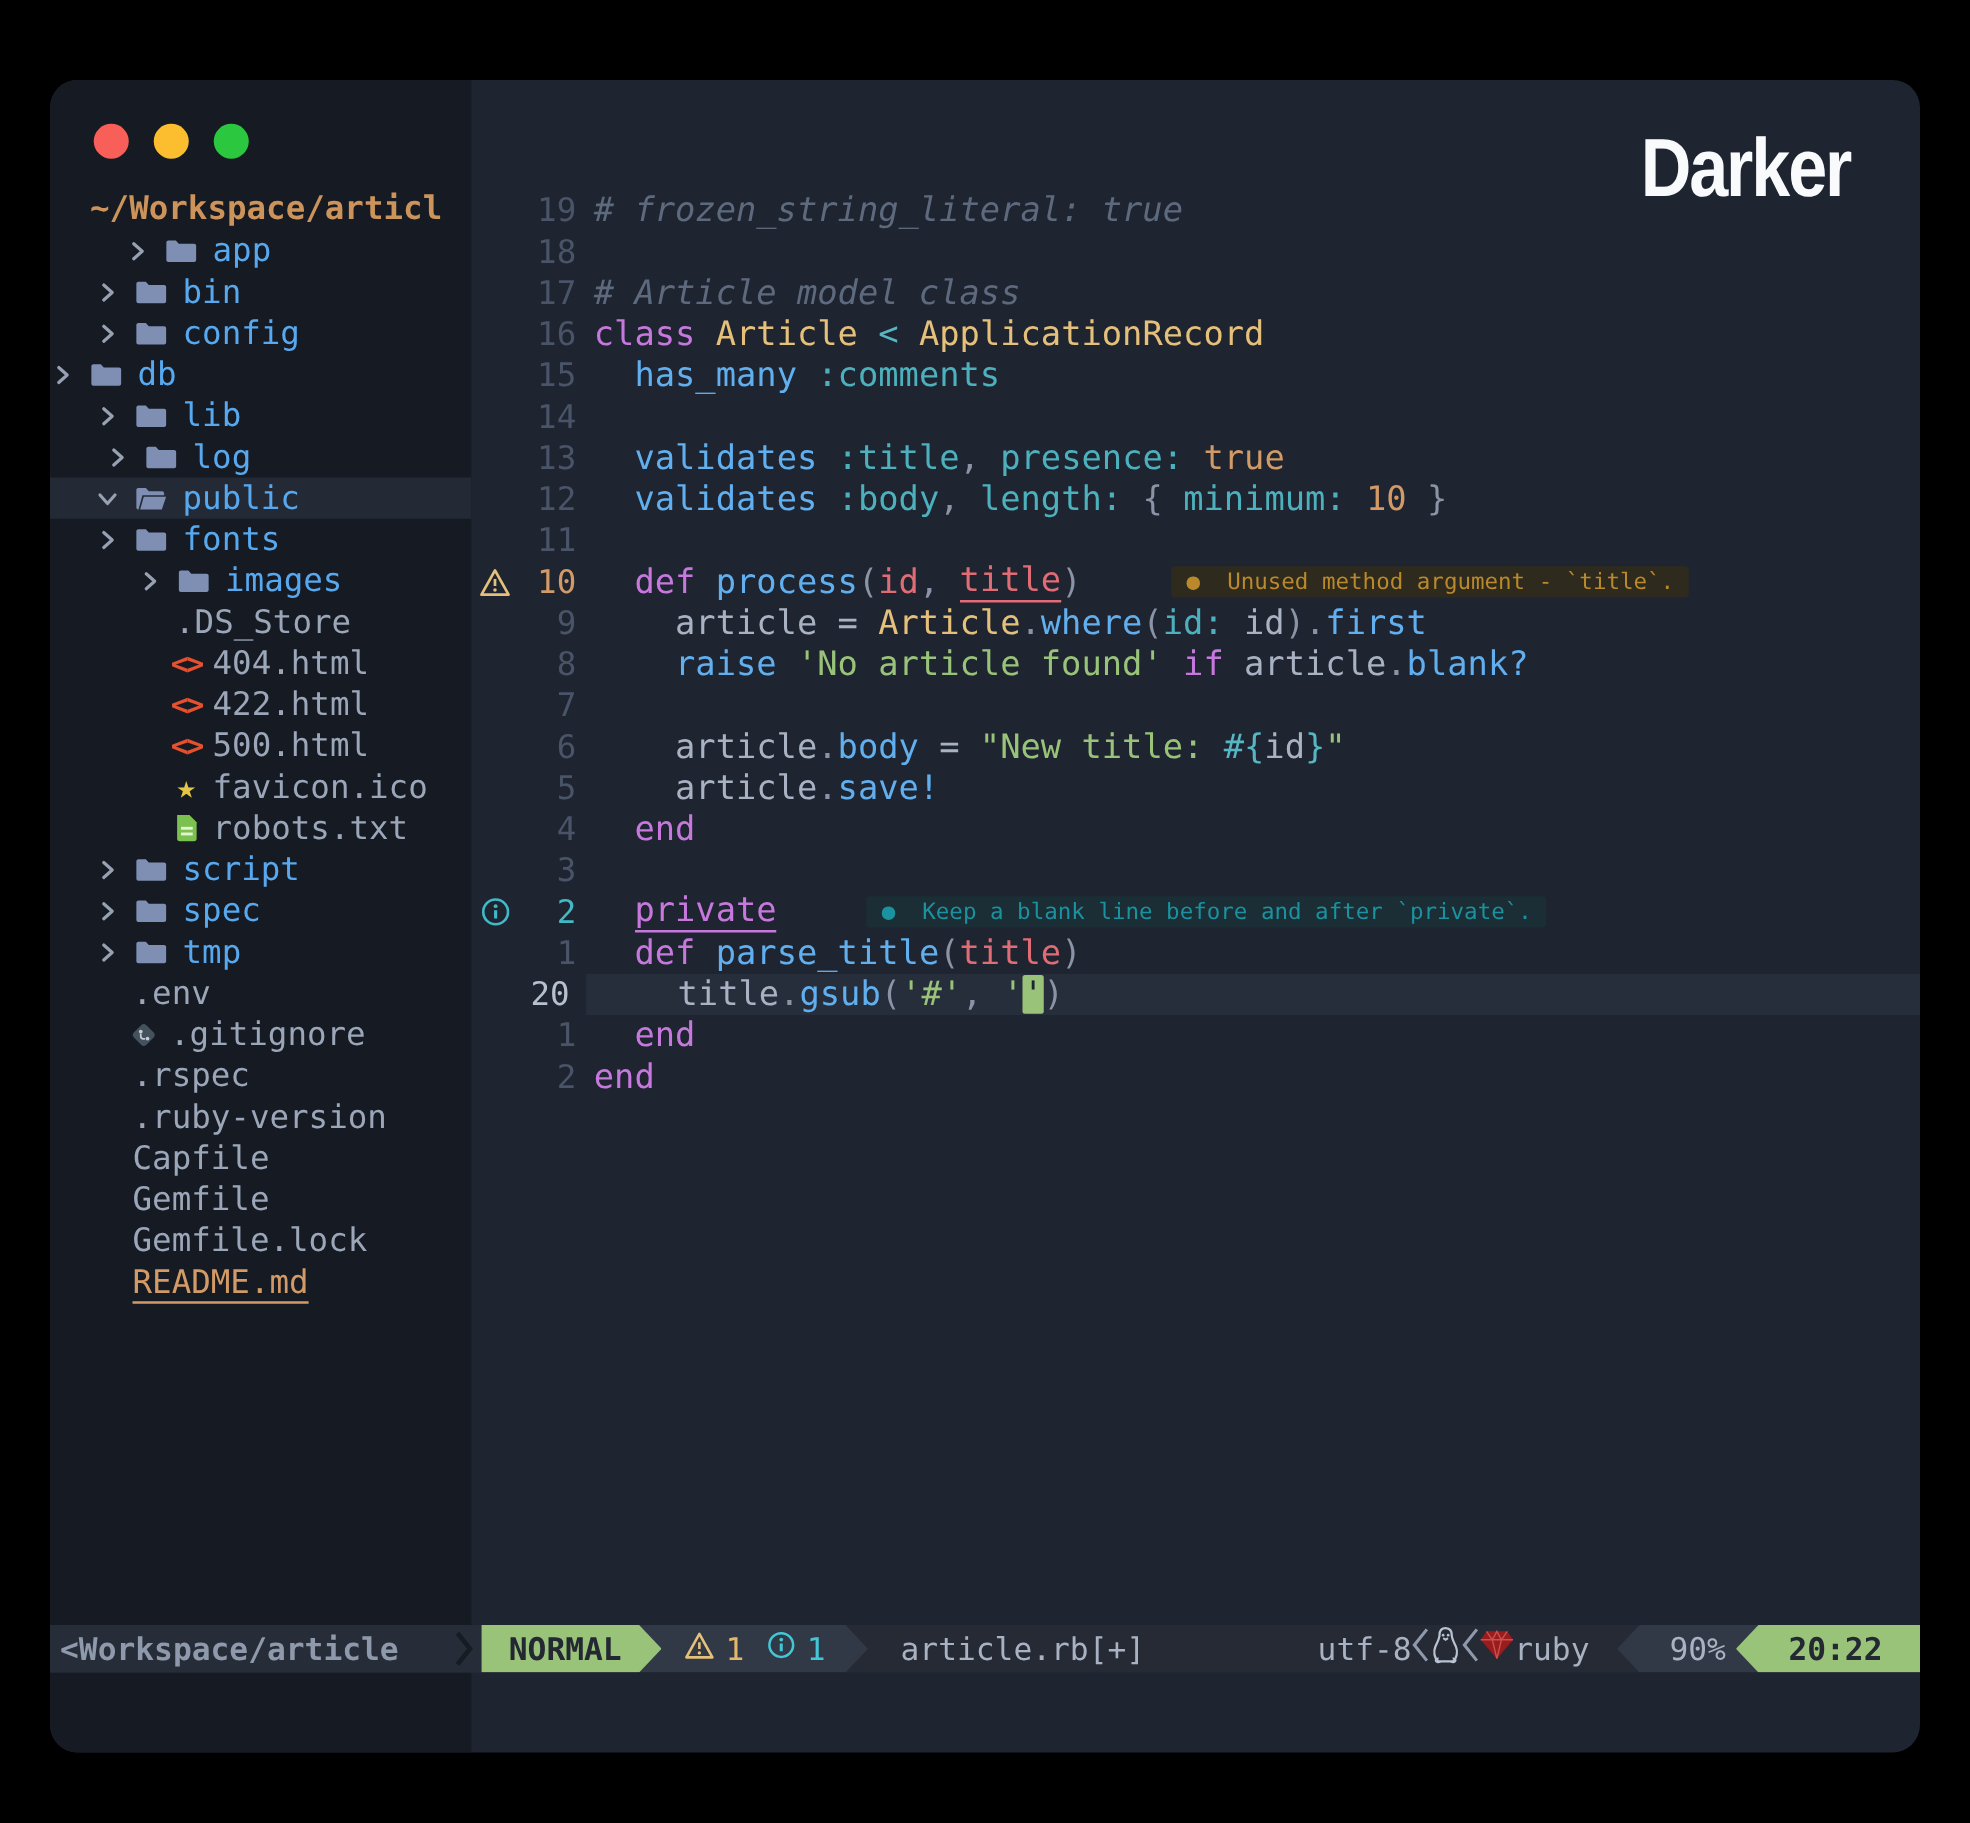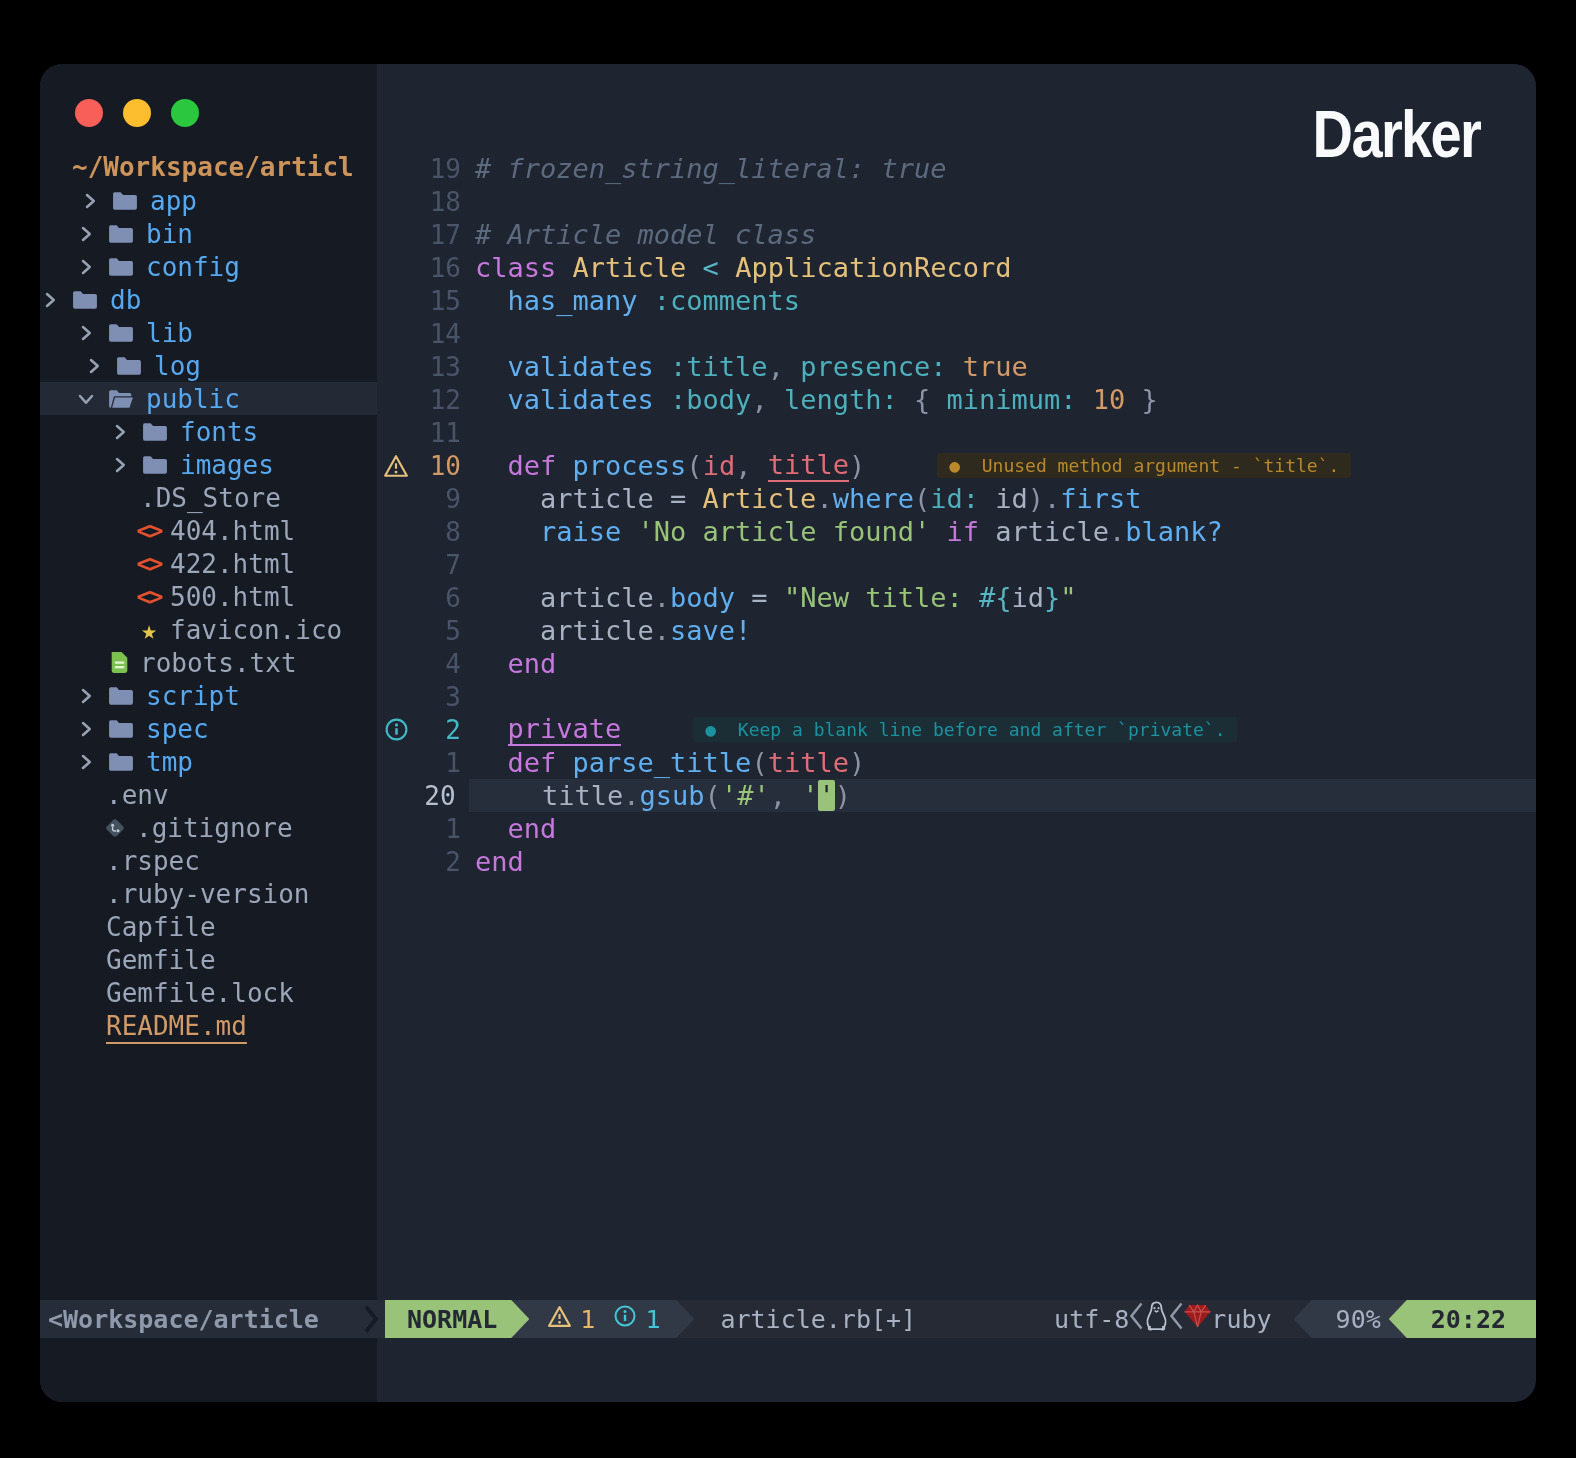--- a/index.html
+++ b/index.html
@@ -79,21 +79,21 @@
 <div class="window">
 
   <div class="sidebar">
     <div class="traffic">
       <span class="tl red"></span>
       <span class="tl yellow"></span>
       <span class="tl green"></span>
     </div>
     <div class="tree-root">~/Workspace/articl</div>
     <div id="tree">
-        <div class="trow" style="padding-left: 40px;">
+        <div class="trow" style="padding-left: 40px; margin-left: 20px;">
           <span class="chev">
             <svg width="18" height="18" viewBox="0 0 24 24">
               <path d="M8 4 l9 8 -9 8" fill="none" stroke="#97a1b2" stroke-width="3.4" stroke-linecap="round" stroke-linejoin="round"></path>
             </svg>
           </span>
           <span class="fold-ic">
             <svg width="26" height="22" viewBox="0 0 24 20">
               <path d="M1 3.5 C1 2.7 1.7 2 2.5 2 H8 l2.2 2.5 H21.5 C22.3 4.5 23 5.2 23 6 V16.5 C23 17.3 22.3 18 21.5 18 H2.5 C1.7 18 1 17.3 1 16.5 Z" fill="#7e8fb3"></path>
             </svg>
           </span>
@@ -171,21 +171,21 @@
             </svg>
           </span>
           <span class="fold-ic">
             <svg width="26" height="22" viewBox="0 0 24 20">
               <path d="M1 3.5 C1 2.7 1.7 2 2.5 2 H8 l2.2 2.5 H20 c.8 0 1.5.7 1.5 1.5 V7.5 H5.5 L2.6 18 H2.5 C1.7 18 1 17.3 1 16.5 Z" fill="#7e8fb3"></path>
               <path d="M6.5 8.5 H23 L19.8 18 H3.8 Z" fill="#7e8fb3"></path>
             </svg>
           </span>
           <span class="t-blue">public</span>
         </div>
-        <div class="trow" style="padding-left: 70px;">
+        <div class="trow" style="padding-left: 36px;">
           <span class="chev">
             <svg width="18" height="18" viewBox="0 0 24 24">
               <path d="M8 4 l9 8 -9 8" fill="none" stroke="#97a1b2" stroke-width="3.4" stroke-linecap="round" stroke-linejoin="round"></path>
             </svg>
           </span>
           <span class="fold-ic">
             <svg width="26" height="22" viewBox="0 0 24 20">
               <path d="M1 3.5 C1 2.7 1.7 2 2.5 2 H8 l2.2 2.5 H21.5 C22.3 4.5 23 5.2 23 6 V16.5 C23 17.3 22.3 18 21.5 18 H2.5 C1.7 18 1 17.3 1 16.5 Z" fill="#7e8fb3"></path>
             </svg>
           </span>
@@ -224,21 +224,21 @@
             <span class="ic-html">&lt;&gt;</span>
           </span>
           <span class="t-gray">500.html</span>
         </div>
         <div class="trow" style="padding-left: 94px;">
           <span class="file-ic">
             <span class="ic-star">★</span>
           </span>
           <span class="t-gray">favicon.ico</span>
         </div>
-        <div class="trow" style="padding-left: 64px;">
+        <div class="trow" style="padding-left: 94px;">
           <span class="file-ic">
             <svg width="21" height="25" viewBox="0 0 20 24">
               <path d="M2.5 2 h9.5 l5.5 5.5 V20 a2 2 0 0 1 -2 2 H4.5 a2 2 0 0 1 -2 -2 Z" fill="#7cc04f"></path>
               <rect x="5.5" y="11" width="9" height="2.2" fill="#e2f3d2"></rect>
               <rect x="5.5" y="15.4" width="9" height="2.2" fill="#e2f3d2"></rect>
             </svg>
           </span>
           <span class="t-gray">robots.txt</span>
         </div>
         <div class="trow" style="padding-left: 36px;">

